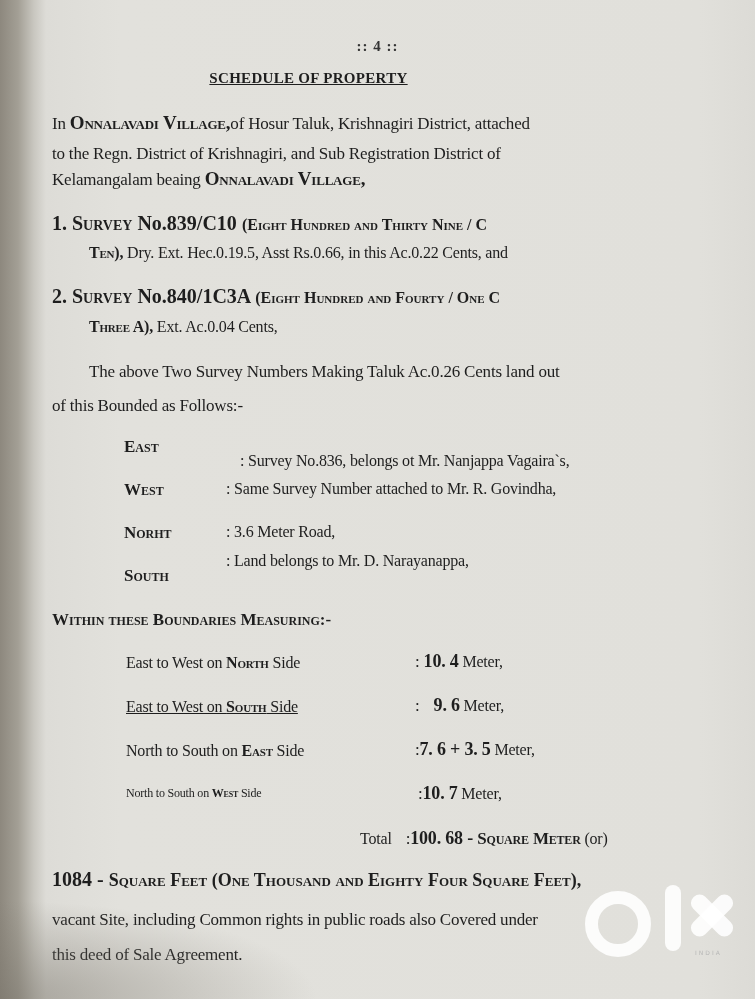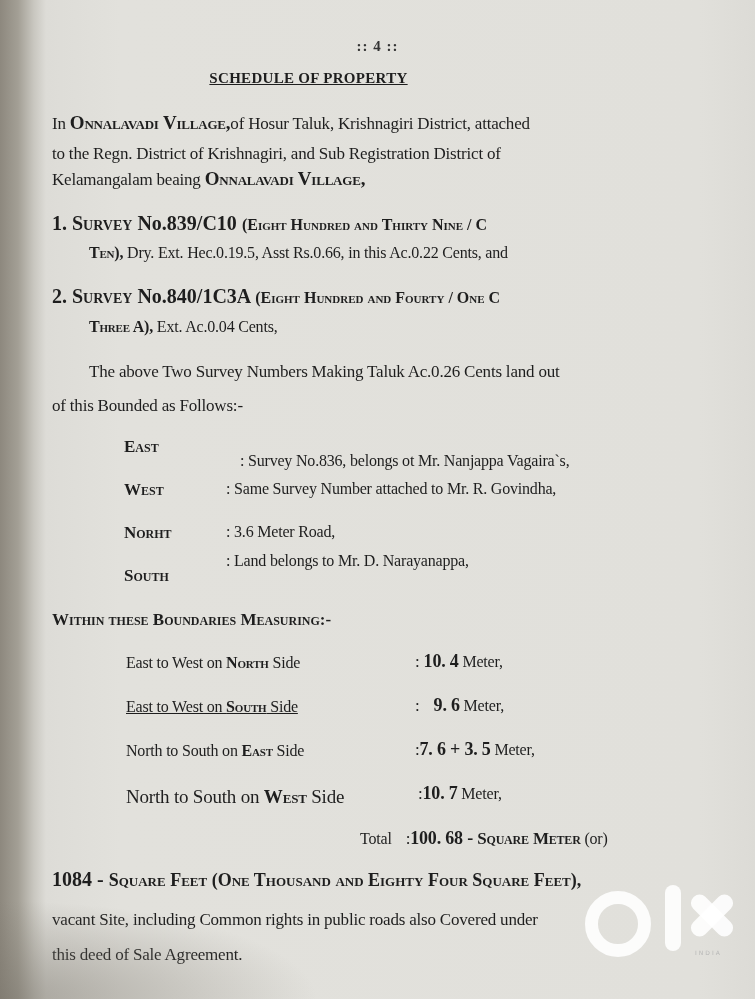--- a/index.html
+++ b/index.html
@@ -186,21 +186,21 @@
     <span class="meas-val" style="margin-left:10px;">  9. 6</span><span class="meas-unit"> Meter,</span>
   </div>
 
   <div class="abs line" style="left:126px; top:742px; font-size:16px;">
     <span>North to South on </span><span class="sc">East</span><span> Side</span>
   </div>
   <div class="abs line" style="left:415px; top:739px;">
     <span>:</span><span class="meas-val">7. 6 + 3. 5</span><span class="meas-unit"> Meter,</span>
   </div>
 
-  <div class="abs line" style="left:126px; top:786px; font-size:19px;">
+  <div class="abs line" style="left:126px; top:786px; font-size:12px;">
     <span>North to South on </span><span class="sc">West</span><span> Side</span>
   </div>
   <div class="abs line" style="left:418px; top:783px;">
     <span>:</span><span class="meas-val">10. 7</span><span class="meas-unit"> Meter,</span>
   </div>
 
   <div class="abs line" style="left:360px; top:828px;">
     <span style="font-size:16px;">Total</span>
     <span style="margin-left:10px;">:</span><span class="meas-val">100. 68 - </span><span class="sc" style="font-size:17px;">Square Meter</span><span style="font-size:16px;"> (or)</span>
   </div>

